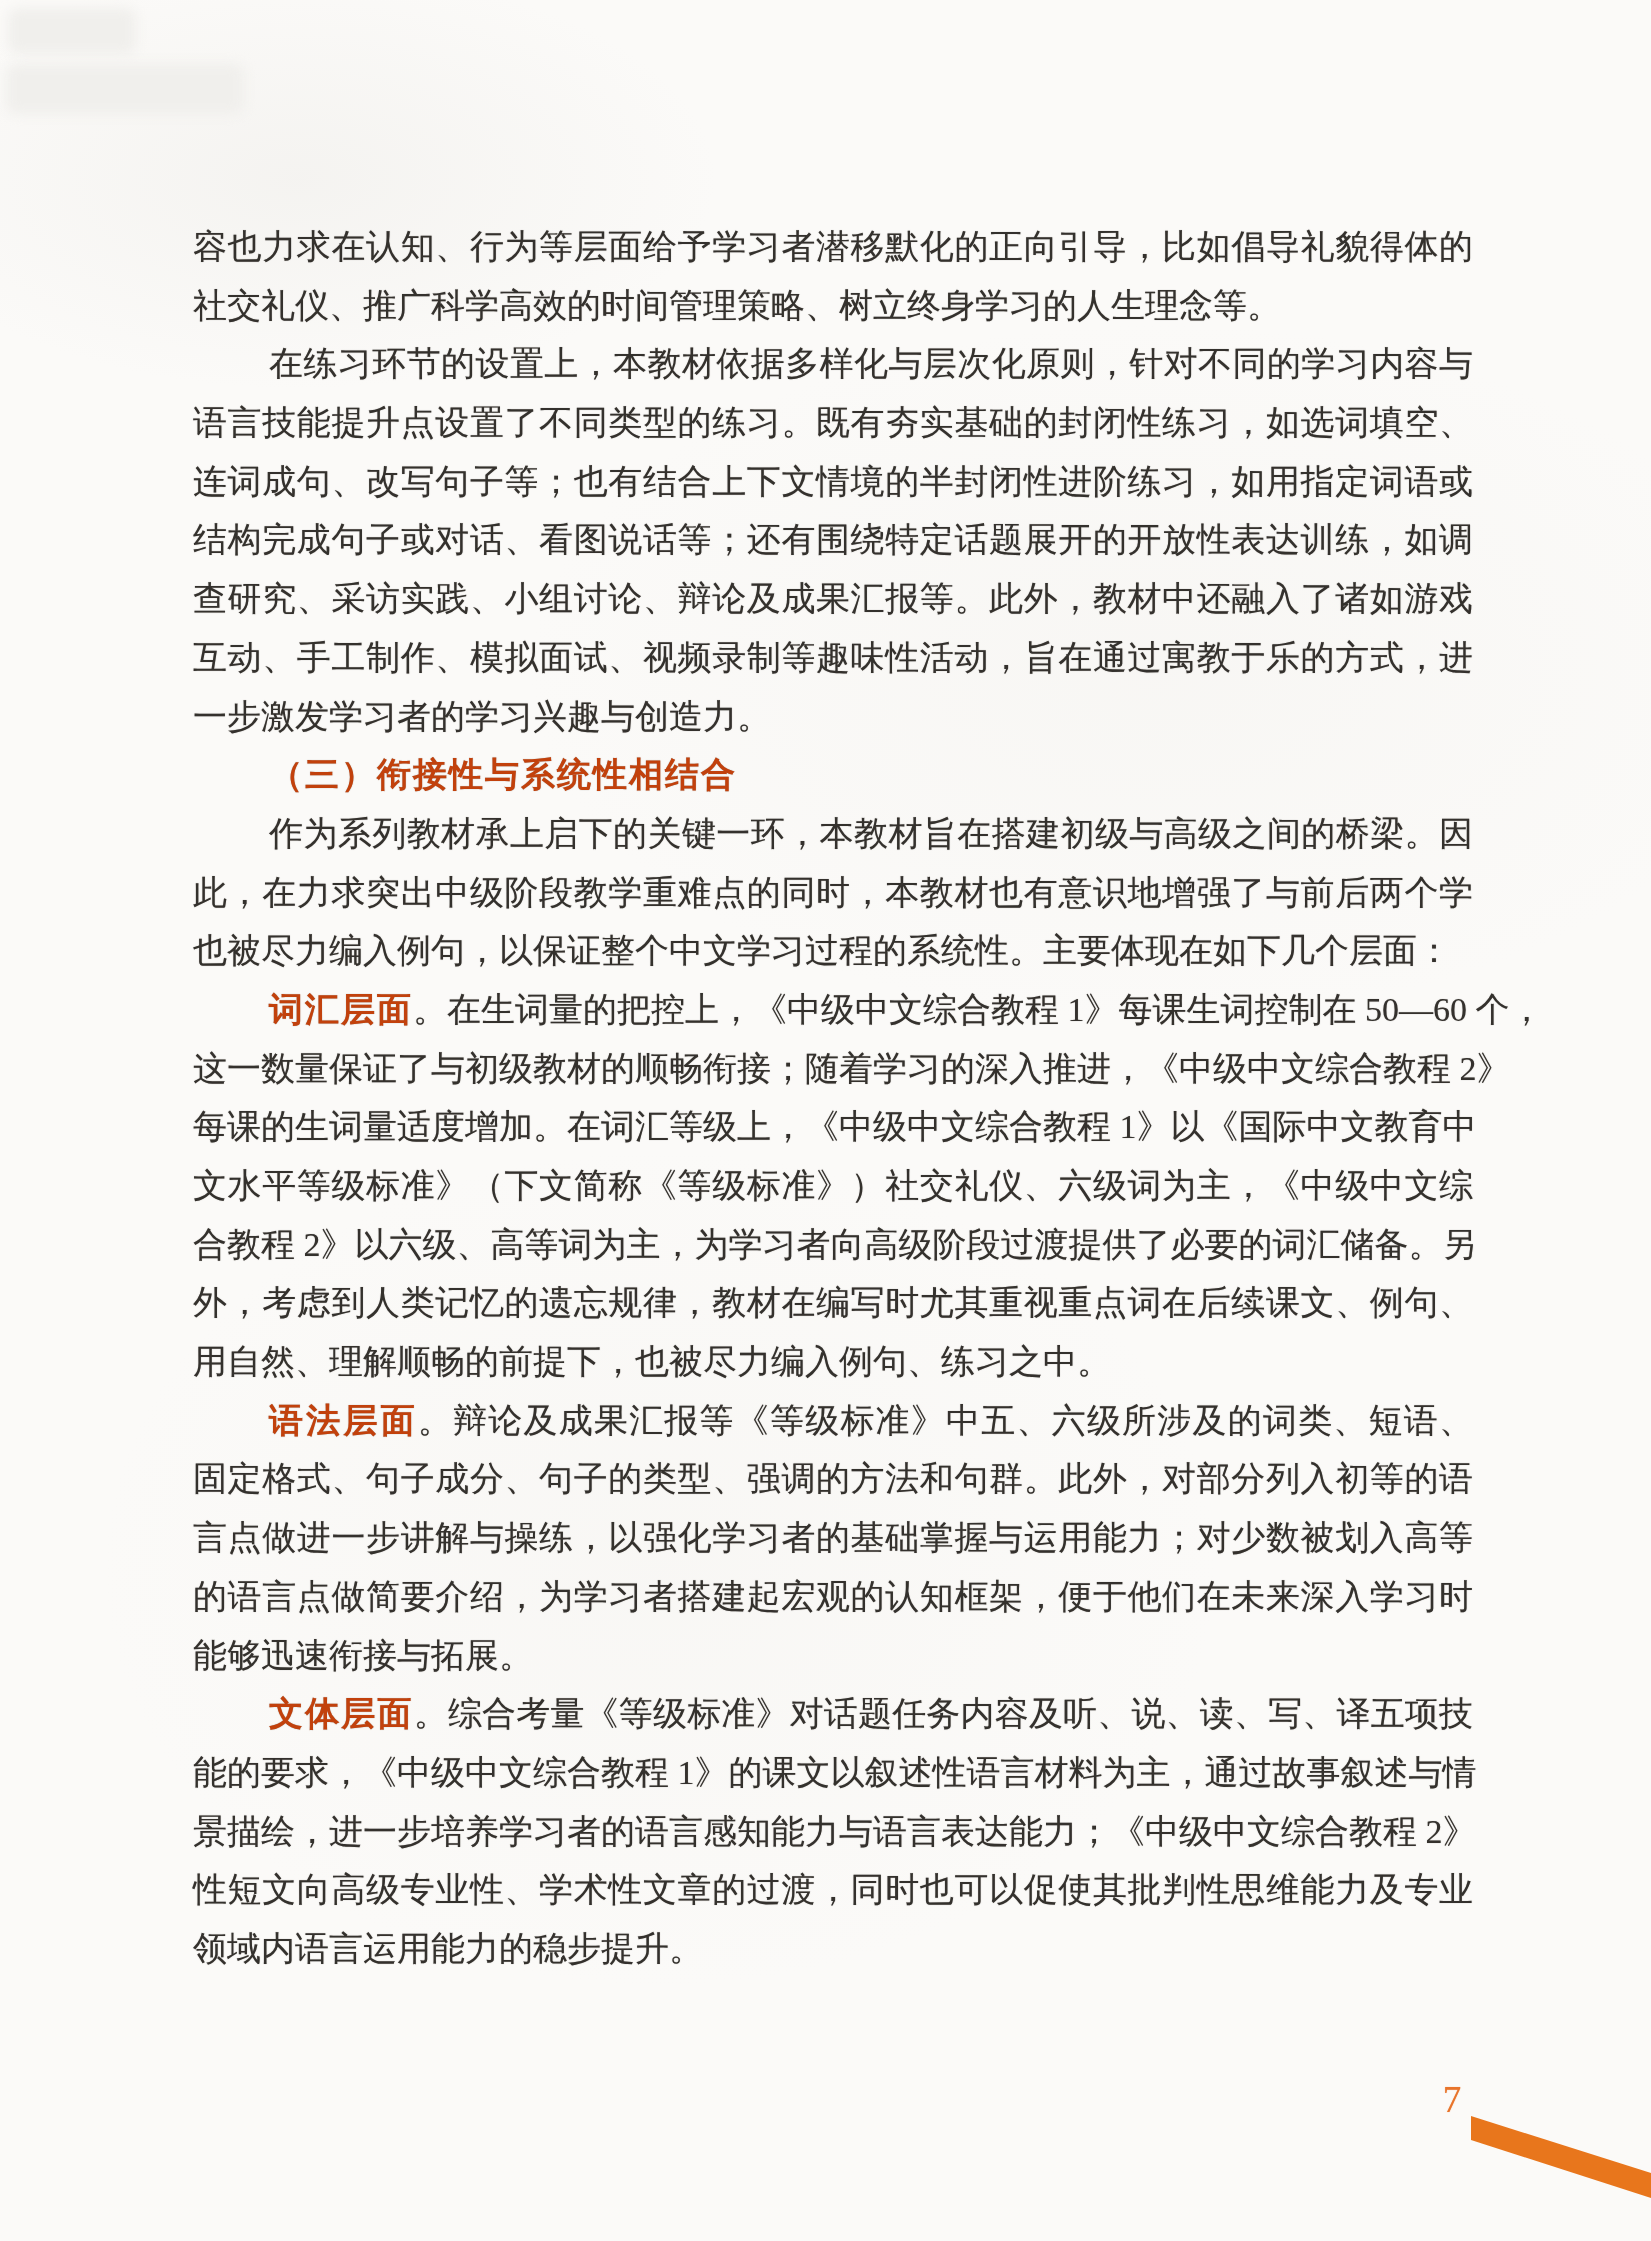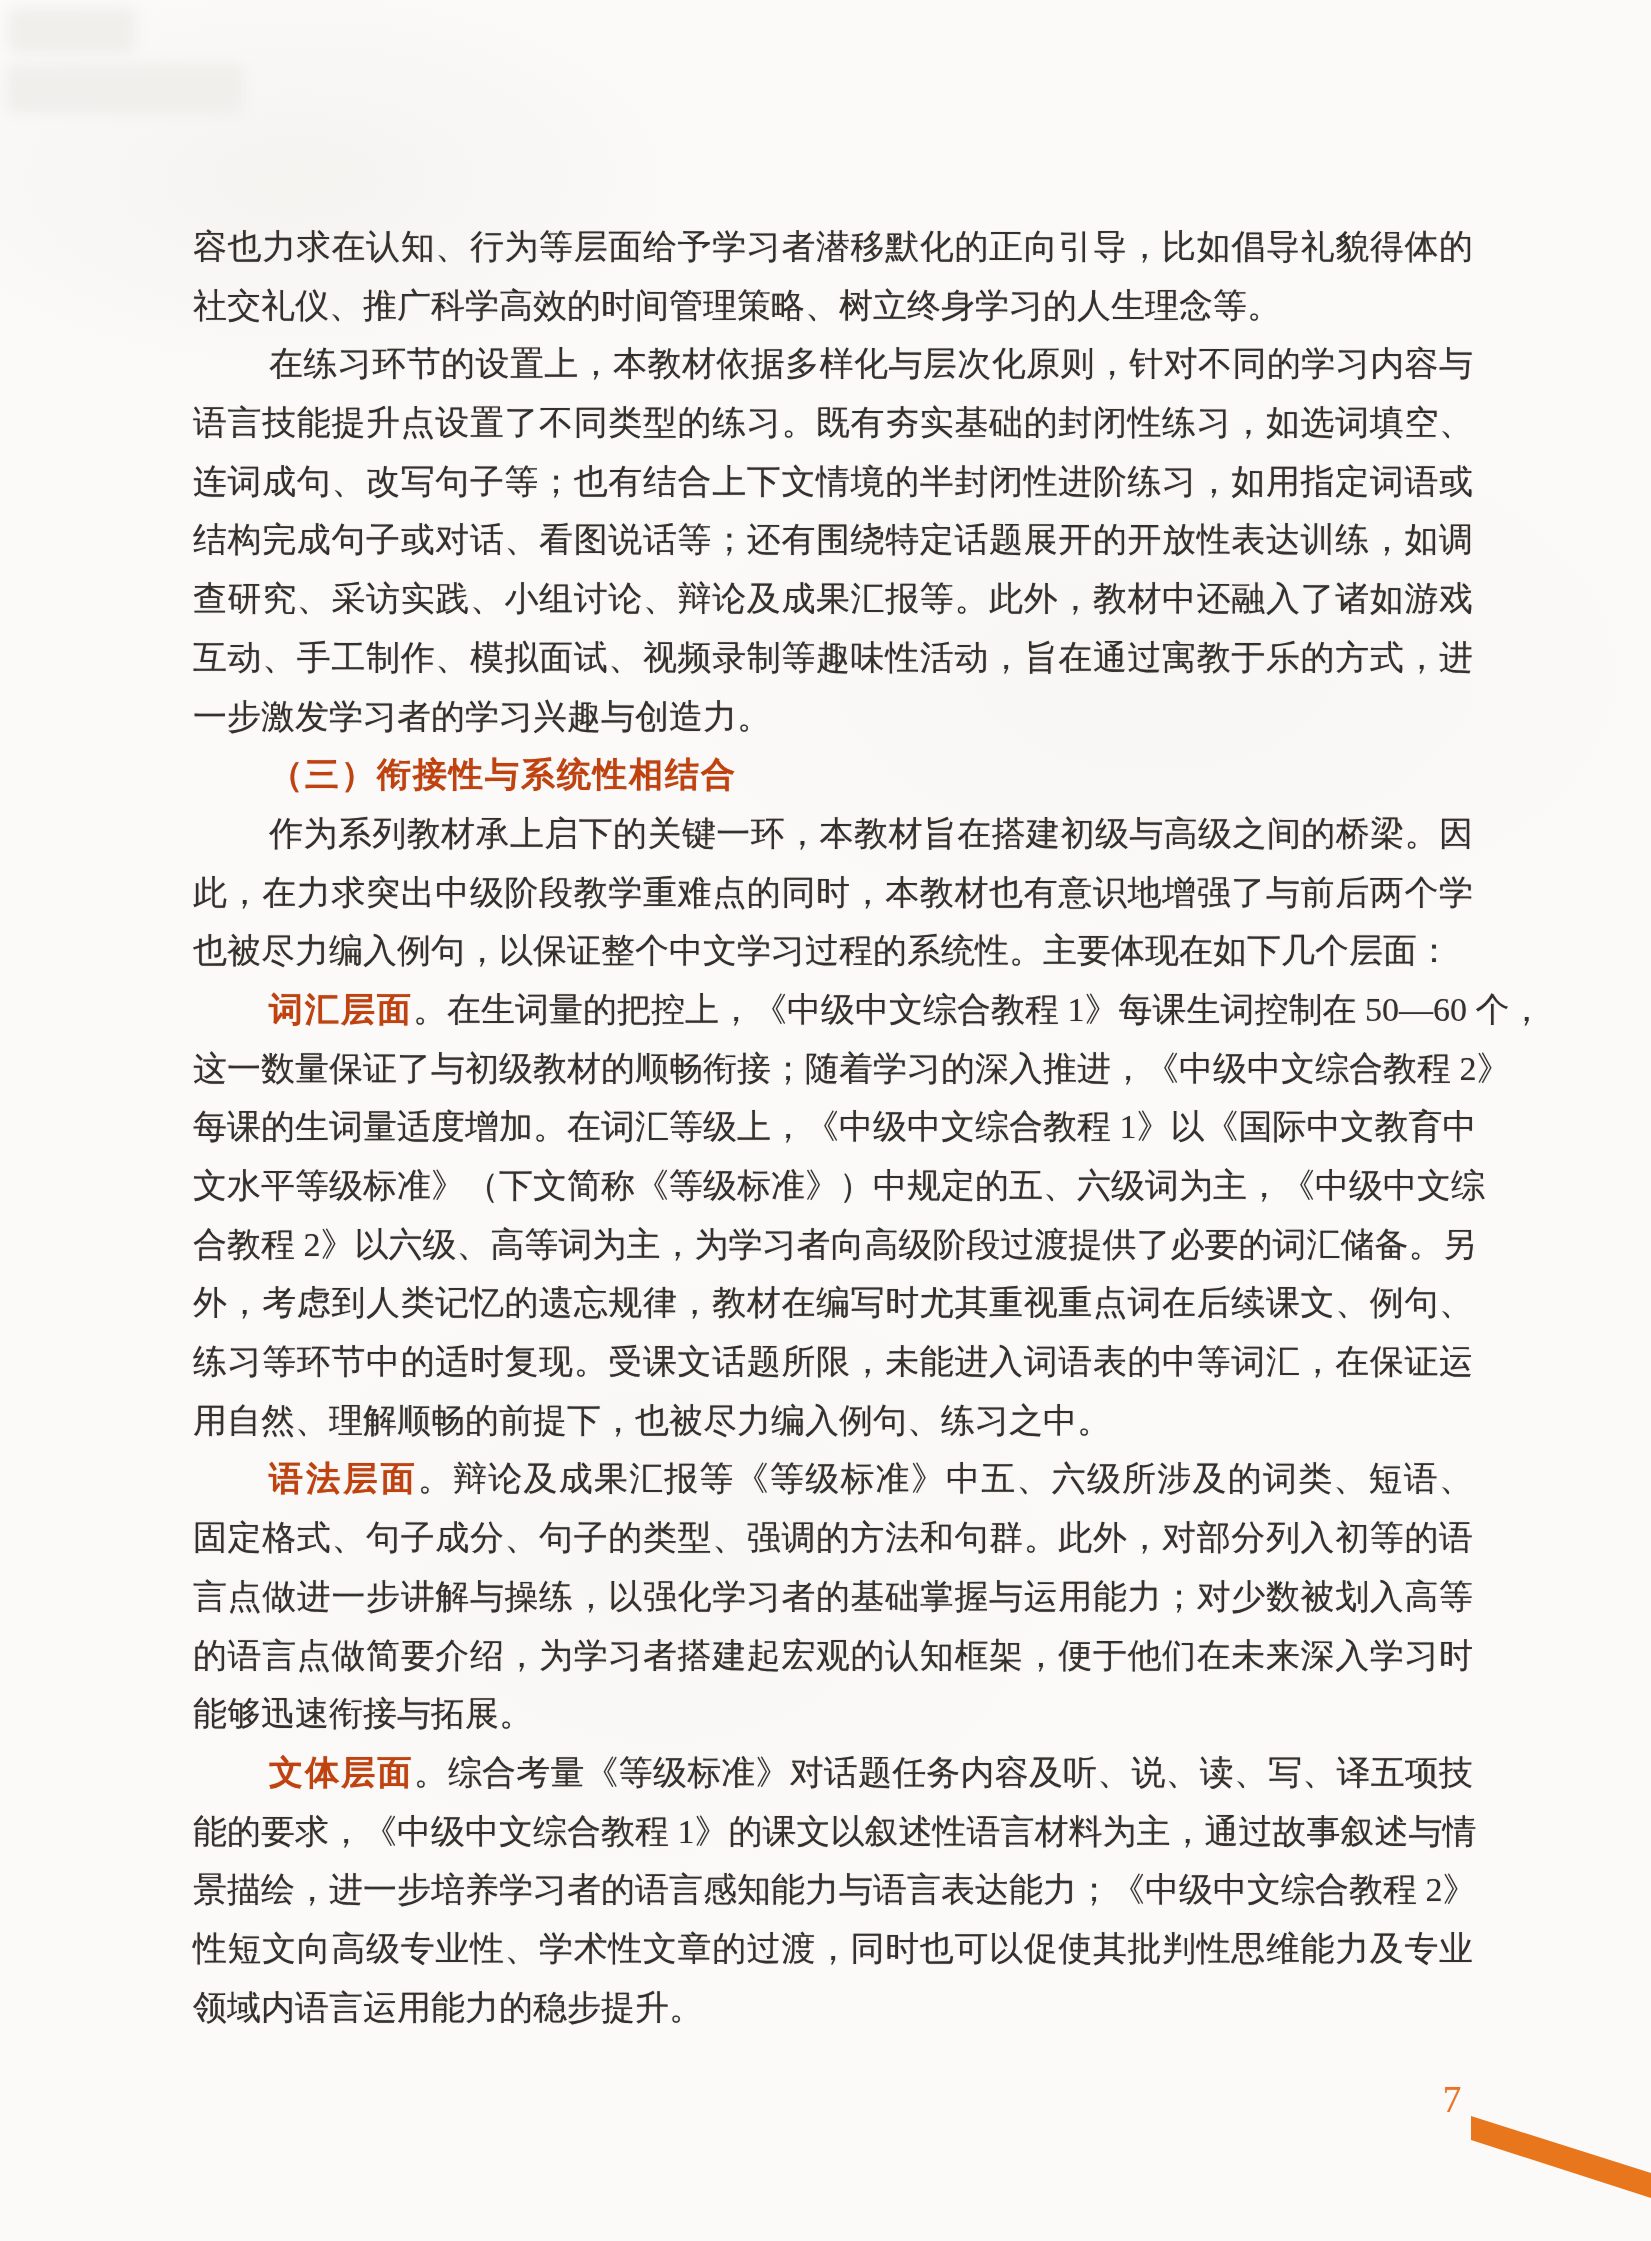--- a/index.html
+++ b/index.html
@@ -59,24 +59,23 @@
     <div class="line"><span class="b"></span><span>查研究、采访实践、小组讨论、辩论及成果汇报等。此外，教材中还融入了诸如游戏</span></div>
     <div class="line"><span class="b"></span><span>互动、手工制作、模拟面试、视频录制等趣味性活动，旨在通过寓教于乐的方式，进</span></div>
     <div class="line short"><span class="b"></span><span>一步激发学习者的学习兴趣与创造力。</span></div>
     <div class="line short indent"><span class="b">（三）衔接性与系统性相结合</span><span></span></div>
     <div class="line indent"><span class="b"></span><span>作为系列教材承上启下的关键一环，本教材旨在搭建初级与高级之间的桥梁。因</span></div>
     <div class="line"><span class="b"></span><span>此，在力求突出中级阶段教学重难点的同时，本教材也有意识地增强了与前后两个学</span></div>
     <div class="line short"><span class="b"></span><span>也被尽力编入例句，以保证整个中文学习过程的系统性。主要体现在如下几个层面：</span></div>
     <div class="line indent"><span class="b">词汇层面</span><span>。在生词量的把控上，《中级中文综合教程 1》每课生词控制在 50—60 个，</span></div>
     <div class="line"><span class="b"></span><span>这一数量保证了与初级教材的顺畅衔接；随着学习的深入推进，《中级中文综合教程 2》</span></div>
     <div class="line"><span class="b"></span><span>每课的生词量适度增加。在词汇等级上，《中级中文综合教程 1》以《国际中文教育中</span></div>
-    <div class="line"><span class="b"></span><span>文水平等级标准》（下文简称《等级标准》）中规定的五、六级词为主，《中级中文综</span></div>
+    <div class="line"><span class="b"></span><span>文水平等级标准》（下文简称《等级标准》）社交礼仪、六级词为主，《中级中文综</span></div>
     <div class="line"><span class="b"></span><span>合教程 2》以六级、高等词为主，为学习者向高级阶段过渡提供了必要的词汇储备。另</span></div>
     <div class="line"><span class="b"></span><span>外，考虑到人类记忆的遗忘规律，教材在编写时尤其重视重点词在后续课文、例句、</span></div>
-    <div class="line"><span class="b"></span><span>练习等环节中的适时复现。受课文话题所限，未能进入词语表的中等词汇，在保证运</span></div>
     <div class="line short"><span class="b"></span><span>用自然、理解顺畅的前提下，也被尽力编入例句、练习之中。</span></div>
     <div class="line indent"><span class="b">语法层面</span><span>。辩论及成果汇报等《等级标准》中五、六级所涉及的词类、短语、</span></div>
     <div class="line"><span class="b"></span><span>固定格式、句子成分、句子的类型、强调的方法和句群。此外，对部分列入初等的语</span></div>
     <div class="line"><span class="b"></span><span>言点做进一步讲解与操练，以强化学习者的基础掌握与运用能力；对少数被划入高等</span></div>
     <div class="line"><span class="b"></span><span>的语言点做简要介绍，为学习者搭建起宏观的认知框架，便于他们在未来深入学习时</span></div>
     <div class="line short"><span class="b"></span><span>能够迅速衔接与拓展。</span></div>
     <div class="line indent"><span class="b">文体层面</span><span>。综合考量《等级标准》对话题任务内容及听、说、读、写、译五项技</span></div>
     <div class="line"><span class="b"></span><span>能的要求，《中级中文综合教程 1》的课文以叙述性语言材料为主，通过故事叙述与情</span></div>
     <div class="line"><span class="b"></span><span>景描绘，进一步培养学习者的语言感知能力与语言表达能力；《中级中文综合教程 2》</span></div>
     <div class="line"><span class="b"></span><span>性短文向高级专业性、学术性文章的过渡，同时也可以促使其批判性思维能力及专业</span></div>

